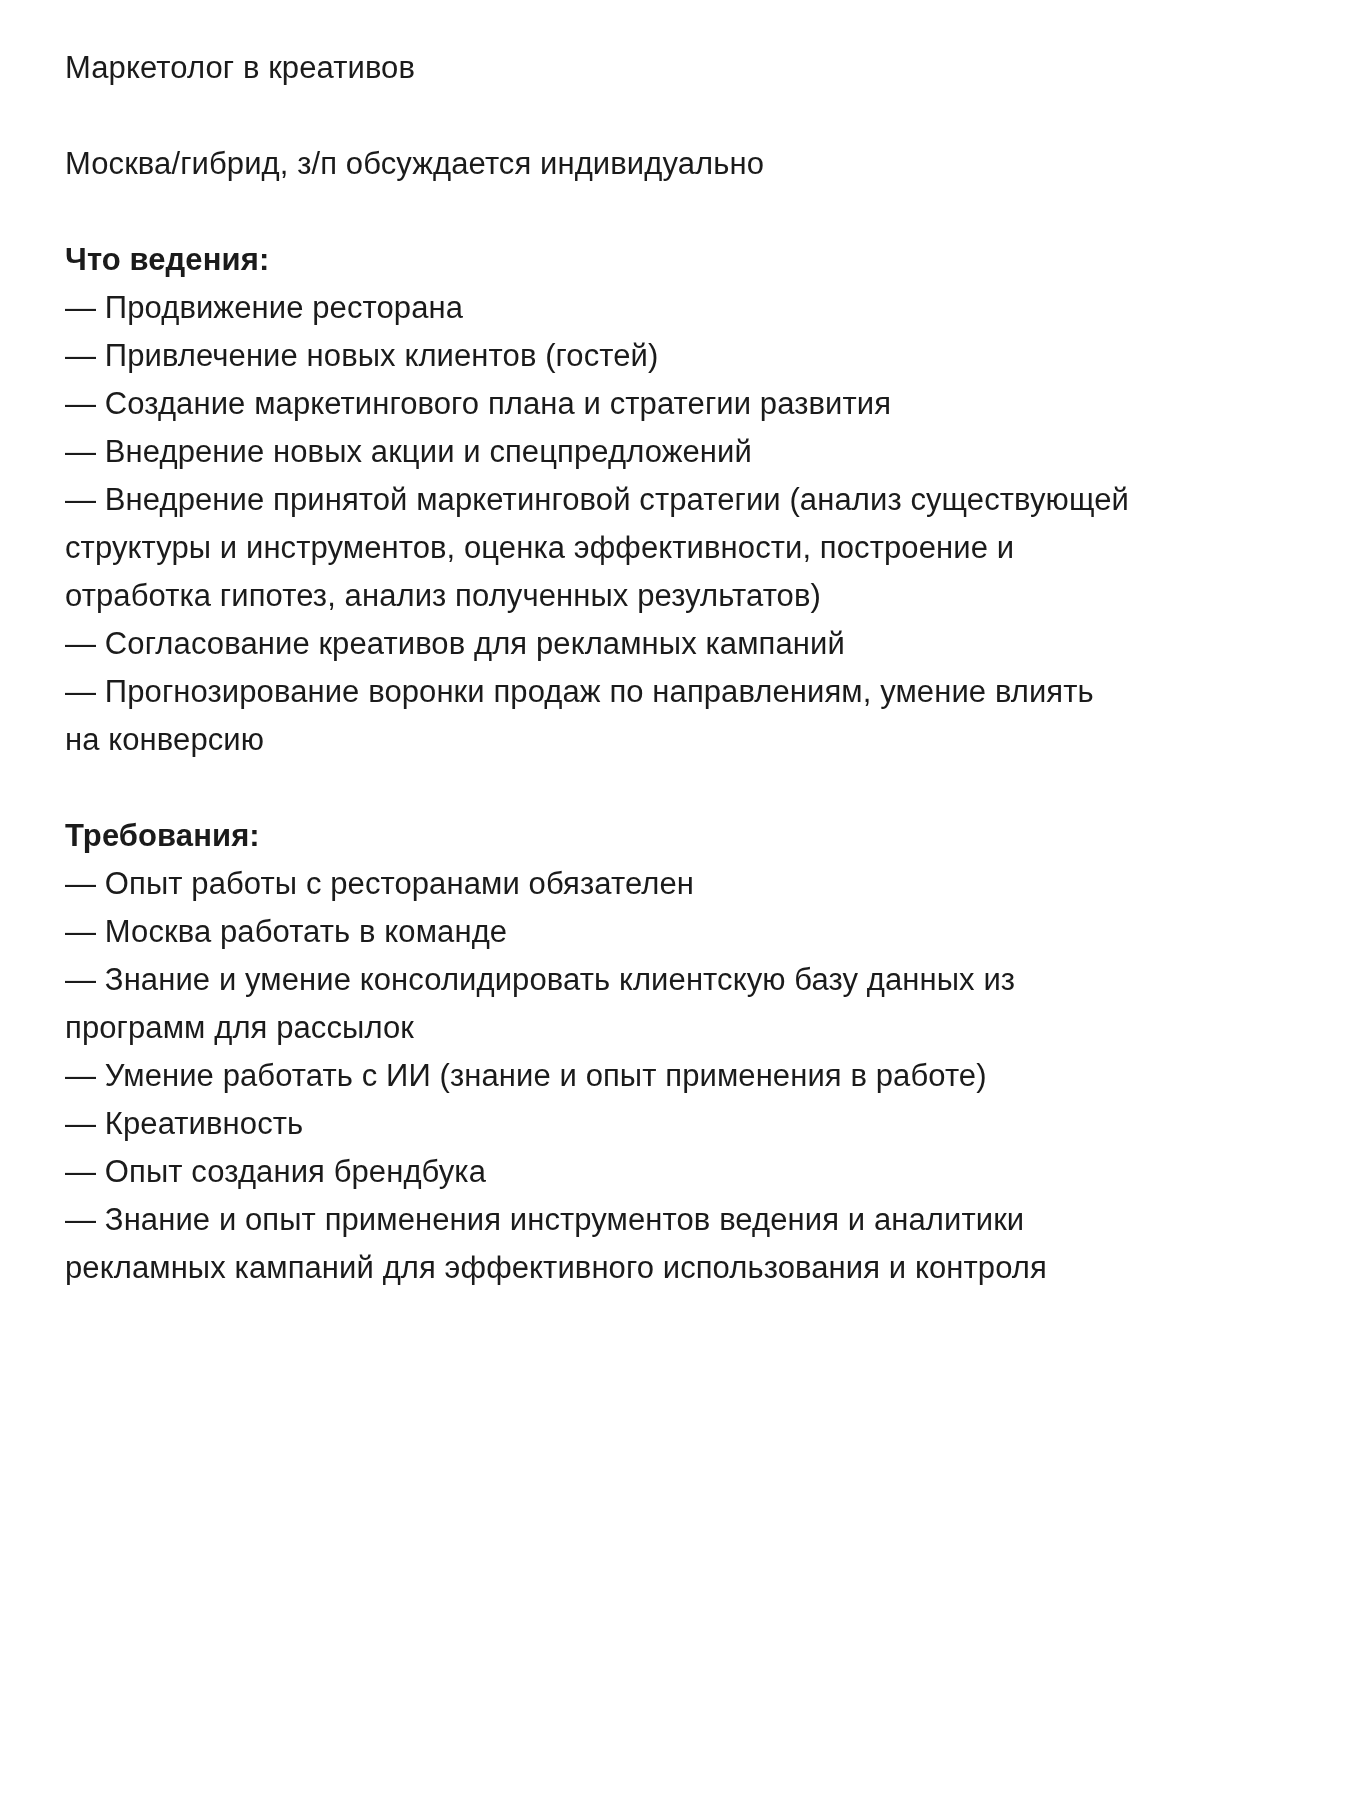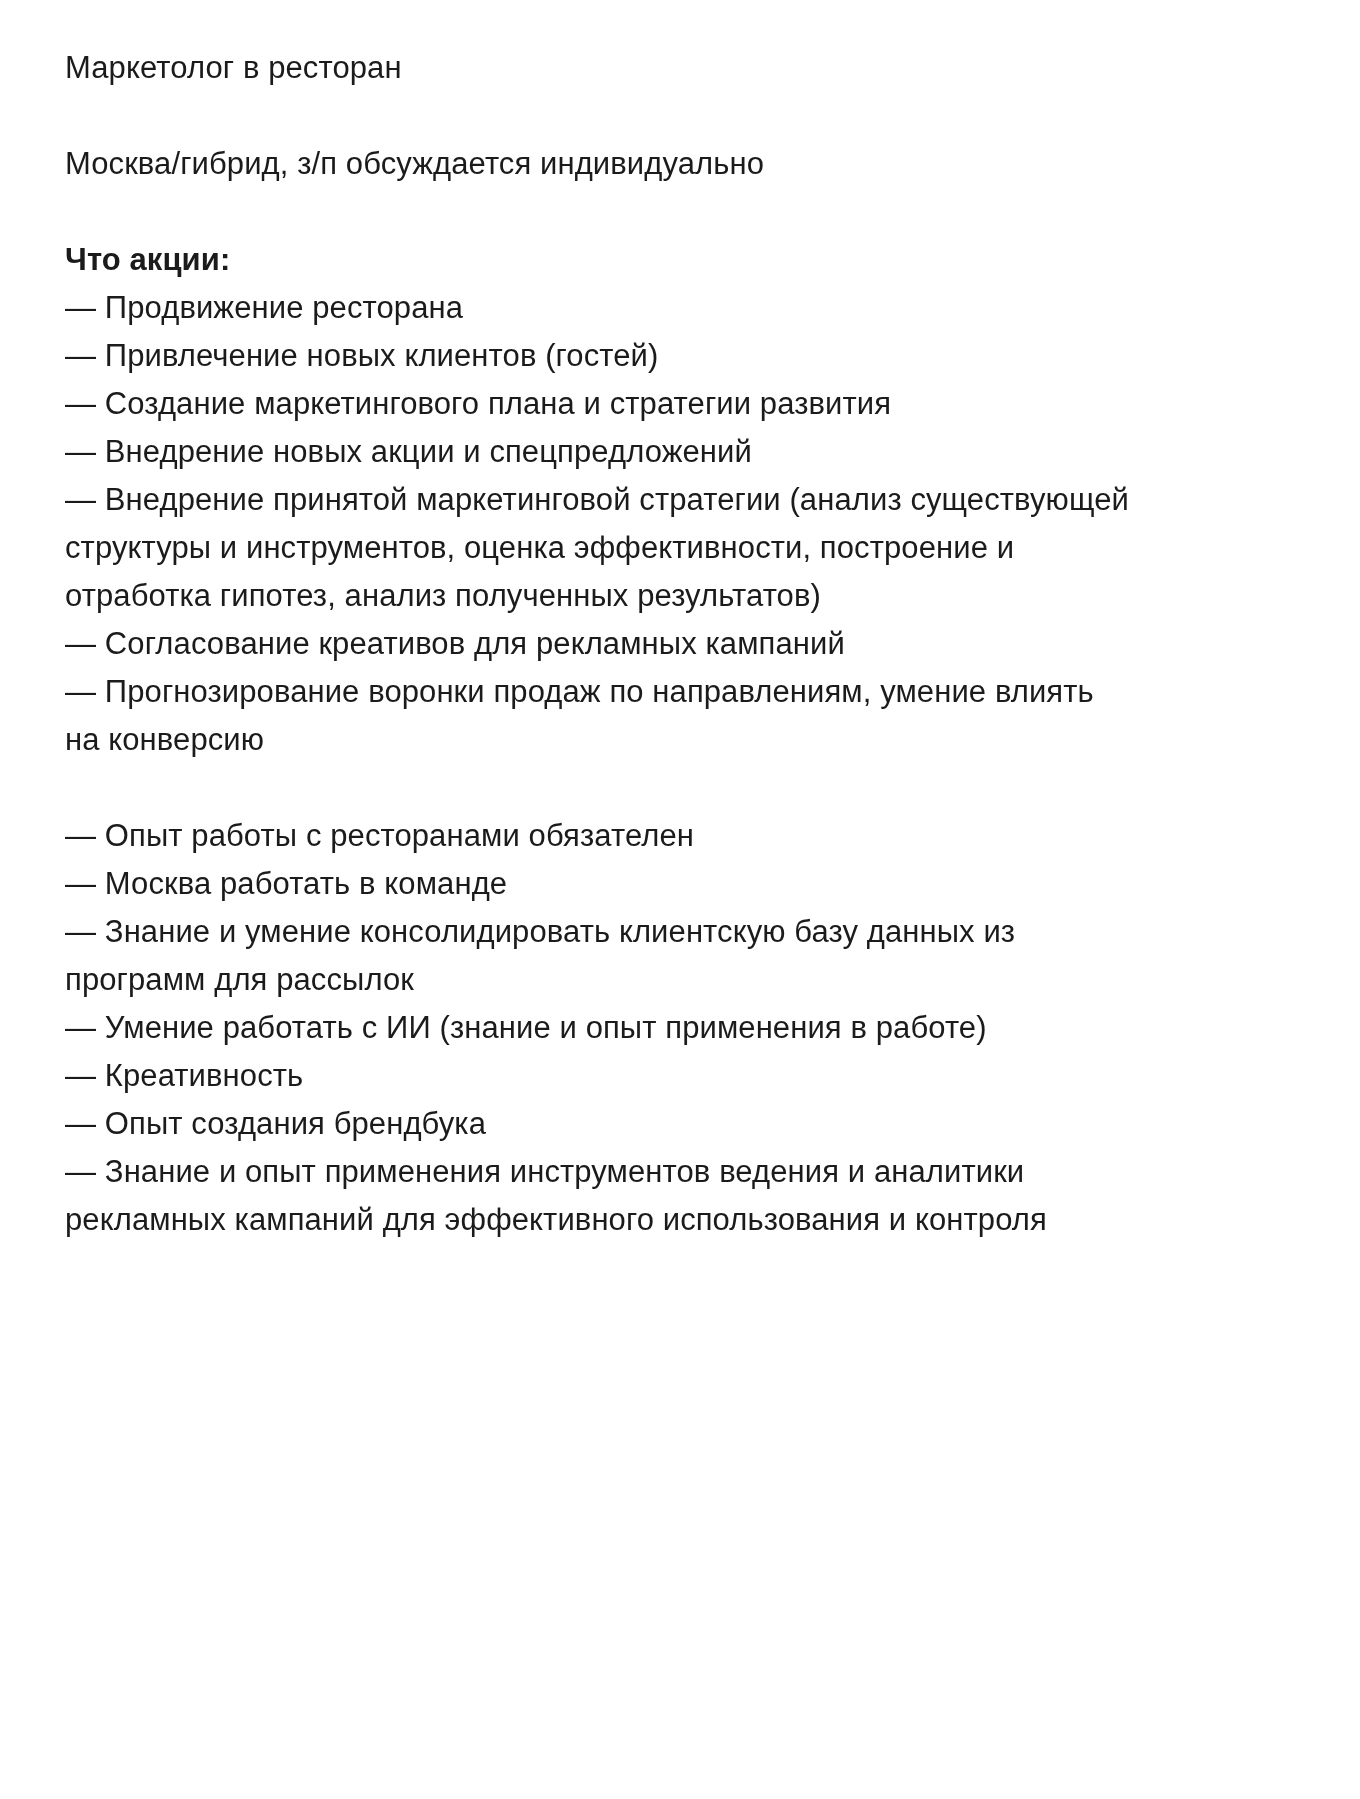--- a/index.html
+++ b/index.html
@@ -46,39 +46,40 @@
   .line.spacer {
     height: 48px;
   }
 </style>
 </head>
 <body style="background: rgb(255, 255, 255); color: rgb(27, 27, 27);">
 
 <div class="page" style="background: rgb(255, 255, 255);">
   <div class="doc">
 
-    <p class="line title"><span class="lead">Маркетолог</span><span> в ресторан</span></p>
+    <p class="line title"><span class="lead">Маркетолог</span><span> в креативов</span></p>
 
     <div class="line spacer"></div>
 
     <p class="line">Москва/гибрид, з/п обсуждается индивидуально</p>
 
     <div class="line spacer"></div>
 
-    <p class="line bold">Что акции:</p>
+    <p class="line bold">Что ведения:</p>
     <p class="line">— Продвижение ресторана</p>
     <p class="line">— Привлечение новых клиентов (гостей)</p>
     <p class="line">— Создание маркетингового плана и стратегии развития</p>
     <p class="line">— Внедрение новых акции и спецпредложений</p>
     <p class="line">— Внедрение принятой маркетинговой стратегии (анализ существующей структуры и инструментов, оценка эффективности, построение и отработка гипотез, анализ полученных результатов)</p>
     <p class="line">— Согласование креативов для рекламных кампаний</p>
     <p class="line">— Прогнозирование воронки продаж по направлениям, умение влиять на конверсию</p>
 
     <div class="line spacer"></div>
 
+    <p class="line bold">Требования:</p>
     <p class="line">— Опыт работы с ресторанами обязателен</p>
     <p class="line">— Москва работать в команде</p>
     <p class="line">— Знание и умение консолидировать клиентскую базу данных из программ для рассылок</p>
     <p class="line">— Умение работать с ИИ (знание и опыт применения в работе)</p>
     <p class="line">— Креативность</p>
     <p class="line">— Опыт создания брендбука</p>
     <p class="line">— Знание и опыт применения инструментов ведения и аналитики рекламных кампаний для эффективного использования и контроля</p>
 
   </div>
 </div>

